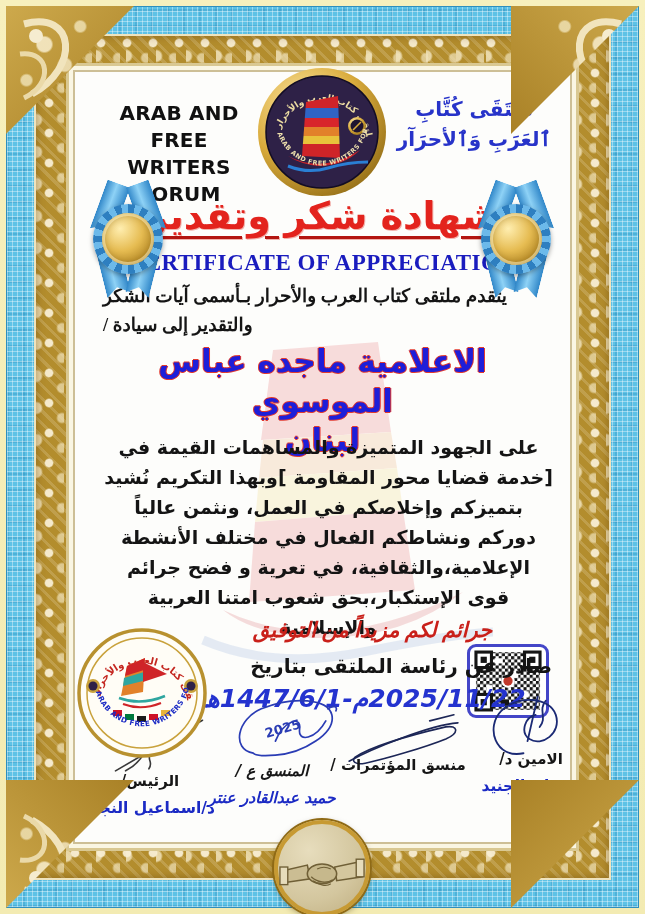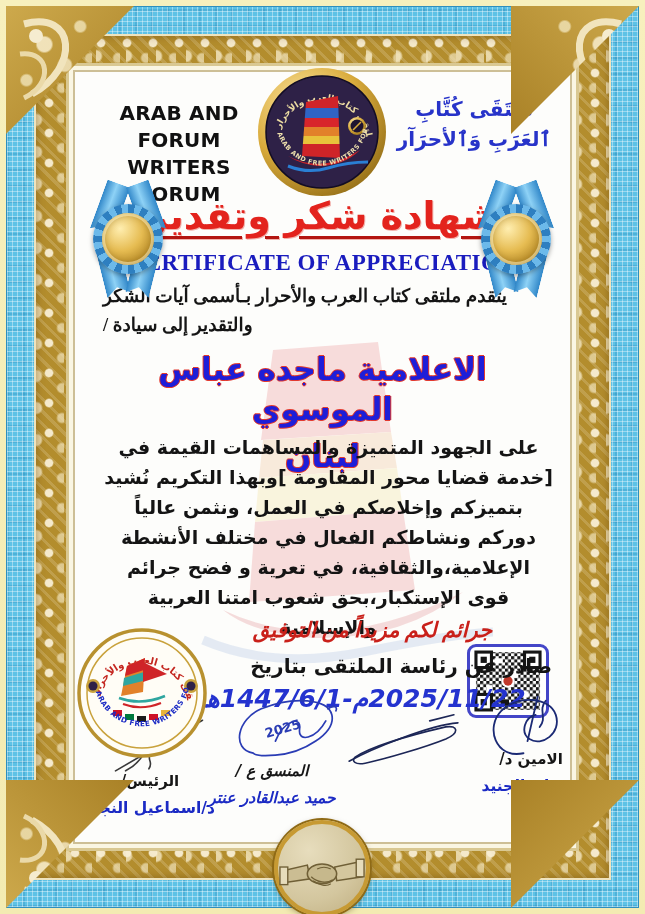--- a/index.html
+++ b/index.html
@@ -67,21 +67,21 @@
     box-shadow:0 2px 5px rgba(0,0,0,.35); }
   .disc { position:absolute; inset:9px; border-radius:50%;
     background:radial-gradient(circle at 35% 30%, #ffeeb0, #e6bc52 45%, #b78a25 78%, #8f6a15);
     box-shadow:inset 0 0 0 3px rgba(255,240,190,.55), inset 0 0 10px rgba(90,60,5,.5); }
 
   
   .intro { position:absolute; left:30px; right:24px; top:212px; direction:rtl; text-align:left;
     font-size:18.5px; font-weight:bold; color:#151515; line-height:1.55;font-family:Liberation Serif, serif; }
   .name-block { position:absolute; left:14px; right:14px; top:272px; direction:rtl; text-align:center; line-height:1.28; }
   .name-line { font-size:31px; font-weight:800; color:#1e1ed8;
-    text-shadow:1px 0 0 #e23a30, -1px 0 0 #e23a30, 0 1px 0 #e23a30, 0 -1px 0 #e23a30;margin-top:8px; }
+    text-shadow:1px 0 0 #e23a30, -1px 0 0 #e23a30, 0 1px 0 #e23a30, 0 -1px 0 #e23a30; }
   .appre { position:absolute; left:18px; right:18px; top:362px; direction:rtl; text-align:center;
     font-size:19px; font-weight:bold; color:#141414; line-height:1.58;margin-left:12px; }
   .wish { position:absolute; left:120px; right:20px; top:548px; direction:rtl; text-align:center;
     font-family:"Liberation Serif", serif; font-style:italic; font-weight:bold;
     font-size:21px; color:#c9201a; }
   .issued { position:absolute; left:100px; right:20px; top:584px; direction:rtl; 
     font-size:20px; font-weight:bold; color:#141414; }
   .date { position:absolute; left:100px; right:20px; top:614px; direction:rtl; text-align:center;
     font-size:25px; font-weight:bold; font-style:italic; color:#2433cf; }
 
@@ -181,21 +181,21 @@
         <path d="M110,10 L215,2 L228,92 L98,100 Z" fill="#d8252b"></path>
         <path d="M100,100 L228,92 L234,128 L96,138 Z" fill="#e2812a"></path>
         <path d="M96,138 L234,128 L240,170 L92,182 Z" fill="#e8c33b"></path>
         <path d="M92,182 L240,170 L252,250 L86,262 Z" fill="#d8252b"></path>
         <path d="M60,270 Q165,320 300,252 Q240,300 150,298 Q90,294 60,270 Z" fill="#c8232a"></path>
         <path d="M40,300 Q110,330 200,312 T330,292" stroke="#5b86c9" stroke-width="9" fill="none"></path>
       </g>
     </svg>
 
     <div class="org-en">
-      <div>ARAB AND FORUM</div>
+      <div>ARAB AND FREE</div>
       <div>WRITERS FORUM</div>
     </div>
     <div class="org-ar">
       <div>مُلتَقَى كُتَّابِ</div>
       <div>ٱلعَرَبِ وَٱلأحرَآر</div>
     </div>
 
     <svg class="logo" viewBox="0 0 132 132">
       <defs>
         <radialGradient id="goldring" cx="35%" cy="30%" r="80%">
@@ -328,20 +328,21 @@
 
     <div class="sig-col" style="left:7px; top:702px; width:140px;">
       <div class="sig-title">الرئيس/</div>
       <div class="sig-name">د/اسماعيل النجار</div>
     </div>
     <div class="sig-col" style="left:129px; top:692px; width:140px;font-style:italic;">
       <div class="sig-title">المنسق ع /</div>
       <div class="sig-name">حميد عبدالقادر عنتر</div>
     </div>
     <div class="sig-col" style="left:253px; top:686px; width:144px;">
+      <div class="sig-title">منسق المؤتمرات /</div>
     </div>
     <div class="sig-col" style="left:388px; top:680px; width:140px;">
       <div class="sig-title">الامين د/</div>
       <div class="sig-name">عـدنان الجنيد</div>
     </div>
 
   </div>
 </div>
 
 </body></html>

